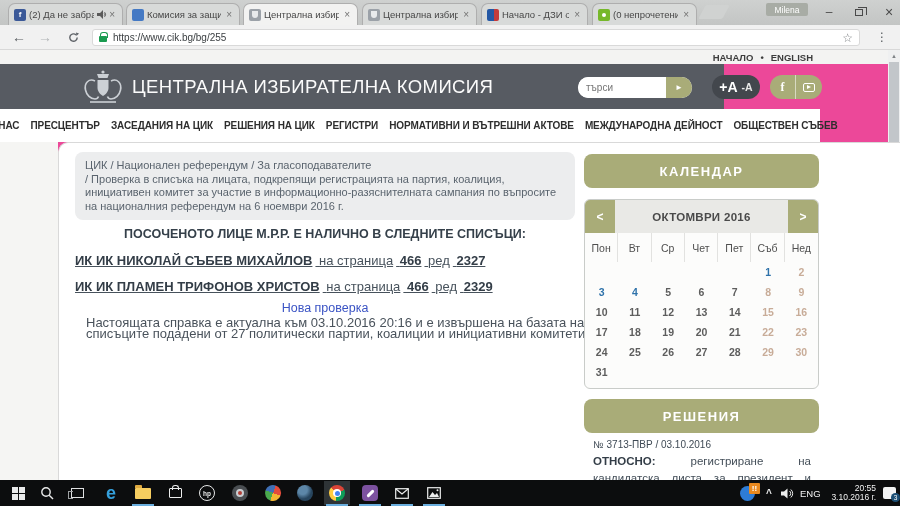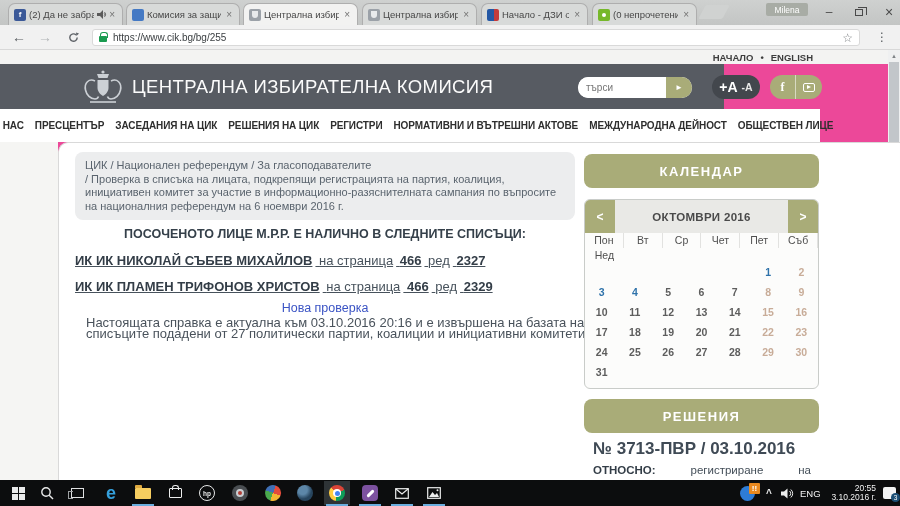--- a/index.html
+++ b/index.html
@@ -108,31 +108,31 @@
   .olivebtn{ position:absolute; left:0; width:235px; height:34px; background:#a9ac78;
     border-radius:8px; color:#fff; font-size:13px; font-weight:bold; letter-spacing:1.5px;
     display:flex; align-items:center; justify-content:center; }
   .calendar{ position:absolute; left:0; top:56px; width:235px; height:190px; background:#fcfcfb;
     border:1px solid #c9ccc9; border-radius:6px; overflow:hidden; }
   .cal-head{ display:flex; height:33px; }
   .cal-arrow{ width:30px; background:#a9ac78; color:#fff; font-size:12px; font-weight:bold;
     display:flex; align-items:center; justify-content:center; }
   .cal-month{ flex:1; background:#e9e9e6; display:flex; align-items:center; justify-content:center;
     font-size:11.5px; font-weight:bold; color:#4a4a4a; letter-spacing:.3px; }
-  .cal-days{ display:grid; grid-template-columns:repeat(6,1fr); height:29px;text-align:center; }
+  .cal-days{ display:grid; grid-template-columns:repeat(7,1fr); height:29px;text-align:center; }
   .cal-days div{ display:flex; align-items:center; justify-content:center; font-size:10.5px;
     color:#4f4f4f; border-right:1px solid #e2e2e0; }
   .cal-days div:last-child{ border-right:none; }
   .cal-grid{ display:grid; grid-template-columns:repeat(7,1fr); }
   .cal-cell{ height:20px; display:flex; align-items:center; justify-content:center;
     font-size:10.5px; font-weight:bold; color:#5d5d5d; }
   .cal-cell.weekend{ color:#c8ac98; }
   .cal-cell.link{ color:#2e72aa; }
   .decision{ position:absolute; left:9px; top:296px; width:218px; color:#434e58; }
-  .dec-num{ font-size:17px; font-weight:bold; color:#3f4a55; }
+  .dec-num{ font-size:10px; font-weight:normal; color:#3f4a55; }
   .dec-text{ margin-top:3px; font-size:11.5px; line-height:17px; text-align:justify; }
   .dec-text b{ color:#333d47; }
 
   
   .taskbar{ position:absolute; left:0; top:480px; width:900px; height:26px; background:#0c0d0e; }
   .tb{ position:absolute; top:1px; width:26px; height:24px; display:flex; align-items:center;
     justify-content:center; }
   .tb.active-app{ background:#2e3336; }
   .uline{ position:absolute; top:24px; height:2px; background:#6aaede; }
   .win-grid{ display:grid; grid-template-columns:6px 6px; grid-template-rows:6px 6px; gap:1px; }
@@ -278,21 +278,21 @@
     </div>
 
     <div class="mainnav">
       <span>ЗА НАС</span>
       <span>ПРЕСЦЕНТЪР</span>
       <span>ЗАСЕДАНИЯ НА ЦИК</span>
       <span>РЕШЕНИЯ НА ЦИК</span>
       <span>РЕГИСТРИ</span>
       <span>НОРМАТИВНИ И ВЪТРЕШНИ АКТОВЕ</span>
       <span>МЕЖДУНАРОДНА ДЕЙНОСТ</span>
-      <span>ОБЩЕСТВЕН ЛИЦЕ</span>
+      <span>ОБЩЕСТВЕН СЪБЕВ</span>
     </div>
 
     <div class="leftstrip"></div>
     <div class="bluestrip"></div>
     <div class="vscroll">
       <span class="arr" style="top:0;">▲</span>
       <span class="thumb"></span>
       <span class="arr" style="top:419px;">▼</span>
     </div>
 

